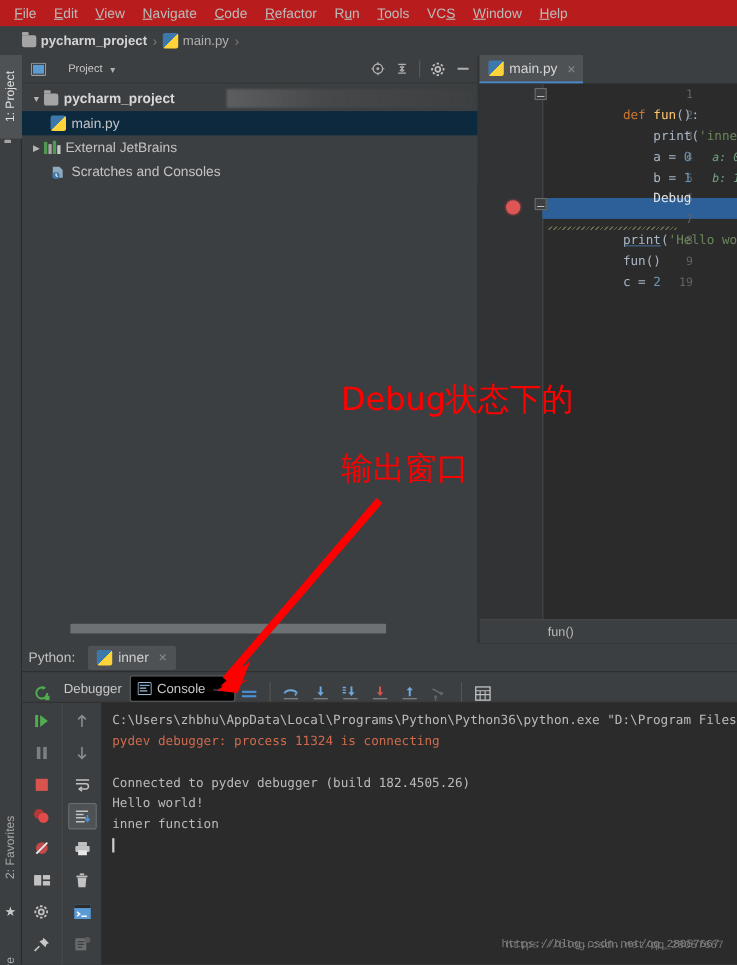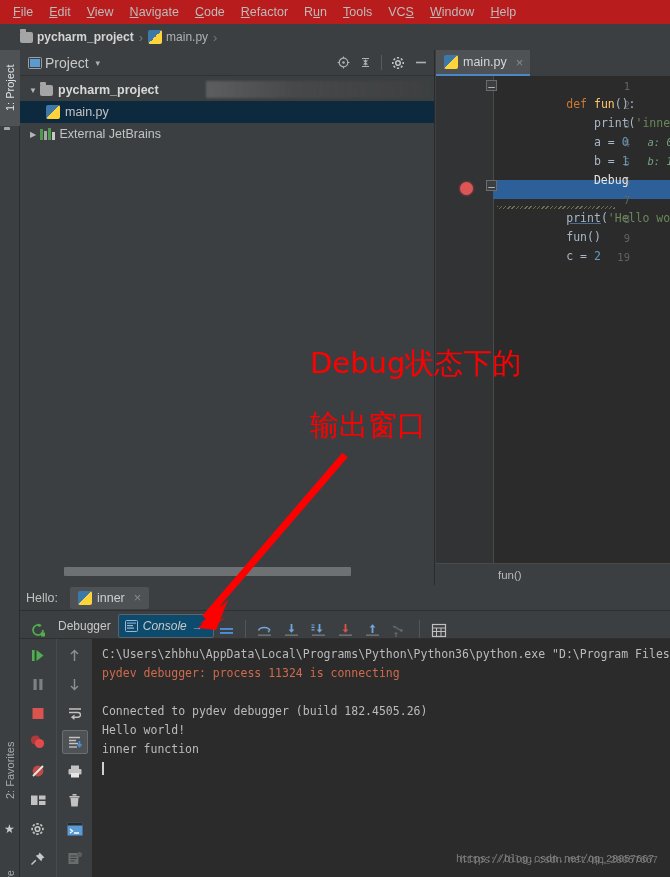--- a/index.html
+++ b/index.html
@@ -52,21 +52,21 @@
   
   .project-panel {
     position: absolute; top: 50px; left: 20px; width: 415px; height: 535px;
     background: #3c3f41; border-right: 1px solid #2b2b2b;
   }
   .pp-header {
     height: 26px; display: flex; align-items: center;
     padding: 0 6px 0 8px; border-bottom: 1px solid #323232;
     background: #3c3f41;
   }
-  .pp-title { font-size: 14px; color: #c8c8c8; margin-left: 3px; }
+  .pp-title { font-size: 10px; color: #c8c8c8; margin-left: 20px; }
   .pp-caret { margin-left: 7px; color: #b0b0b0; font-size: 9px; }
   .pp-tools { margin-left: auto; display: flex; align-items: center; gap: 9px; }
   .pp-tree { padding-top: 3px; background: #3c3f41; }
   .tree-row {
     height: 22px; display: flex; align-items: center;
     font-size: 12.5px; color: #c3c3c3; padding-left: 6px; position: relative;
   }
   .tree-row.sel { background: #0d293e; }
   .tree-row .arrow {
     width: 14px; text-align: center; font-size: 8px; color: #b6b6b6; flex: 0 0 14px;
@@ -171,21 +171,21 @@
   .dbg-tab .x { color: #8a8a8a; font-size: 13px; margin-left: 4px; }
 
   .debug-toolbar {
     height: 28px; display: flex; align-items: flex-end;
     padding-left: 5px; gap: 1px; border-bottom: 1px solid #2f2f2f;
   }
   .dt-btn {
     display: flex; align-items: center; gap: 5px;
     height: 24px; padding: 0 6px; font-size: 12px; color: #c8c8c8;
   }
-  .dt-btn.sel { background: #0c4a6e; border: 1px solid #5f6365; border-radius: 2px; font-style: italic; }
+  .dt-btn.sel { background: #000000; border: 1px solid #5f6365; border-radius: 2px; }
   .dt-sep { width: 1px; height: 18px; background: #555; margin: 0 5px; }
 
   .debug-left-rail {
     position: absolute; left: 0; top: 54px; width: 72px; height: 238px;
     display: flex; background: #3c3f41;
   }
   .rail-col {
     width: 36px; display: flex; flex-direction: column; align-items: center;
     padding-top: 4px; gap: 5px;
   }
@@ -343,20 +343,30 @@
         <span class="arrow">▶</span>
         <span class="lib-ico">
           <i style="height:11px;background:#4e9a4e;"></i>
             <i style="height:9px;background:#a8a8a8;"></i>
             <i style="height:12px;background:#4e9a4e;"></i>
             <i style="height:8px;background:#c8c8c8;"></i>
         </span>
         <span class="lbl">External JetBrains</span>
       </div>
 
+      <div class="tree-row indent-0b" style="padding-left:26px;">
+        <span class="scratch-ico">
+          <svg width="14" height="13" viewBox="0 0 14 13">
+              <path d="M2 1.5h6l3 3v7H2z" fill="#8fa9bd"></path>
+              <circle cx="5" cy="9.5" r="3.2" fill="#3c78aa"></circle>
+              <path d="M5 7.6v2.1l1.4.9" stroke="#fff" stroke-width="1" fill="none"></path>
+            </svg>
+        </span>
+        <span class="lbl">Scratches and Consoles</span>
+      </div>
     </div>
 
     <div class="pp-hscroll">
       <div class="thumb"></div>
     </div>
   </div>
 
   <div class="editor-wrap">
     <div class="editor-tabbar">
       <div class="etab">
@@ -419,21 +429,21 @@
 
       <div class="editor-breadcrumb">
         <span>fun()</span>
       </div>
     </div>
   </div>
 
   <div class="debug-window">
 
     <div class="debug-tabbar">
-      <span class="dbg-label">Hello:</span>
+      <span class="dbg-label">Python:</span>
       <span class="dbg-tab">
         <span class="py-ico"></span>
         <span>inner</span>
         <span class="x">×</span>
       </span>
     </div>
 
     <div class="debug-toolbar">
       <span class="ico" style="width:26px;">
         <svg width="16" height="16" viewBox="0 0 16 16">

